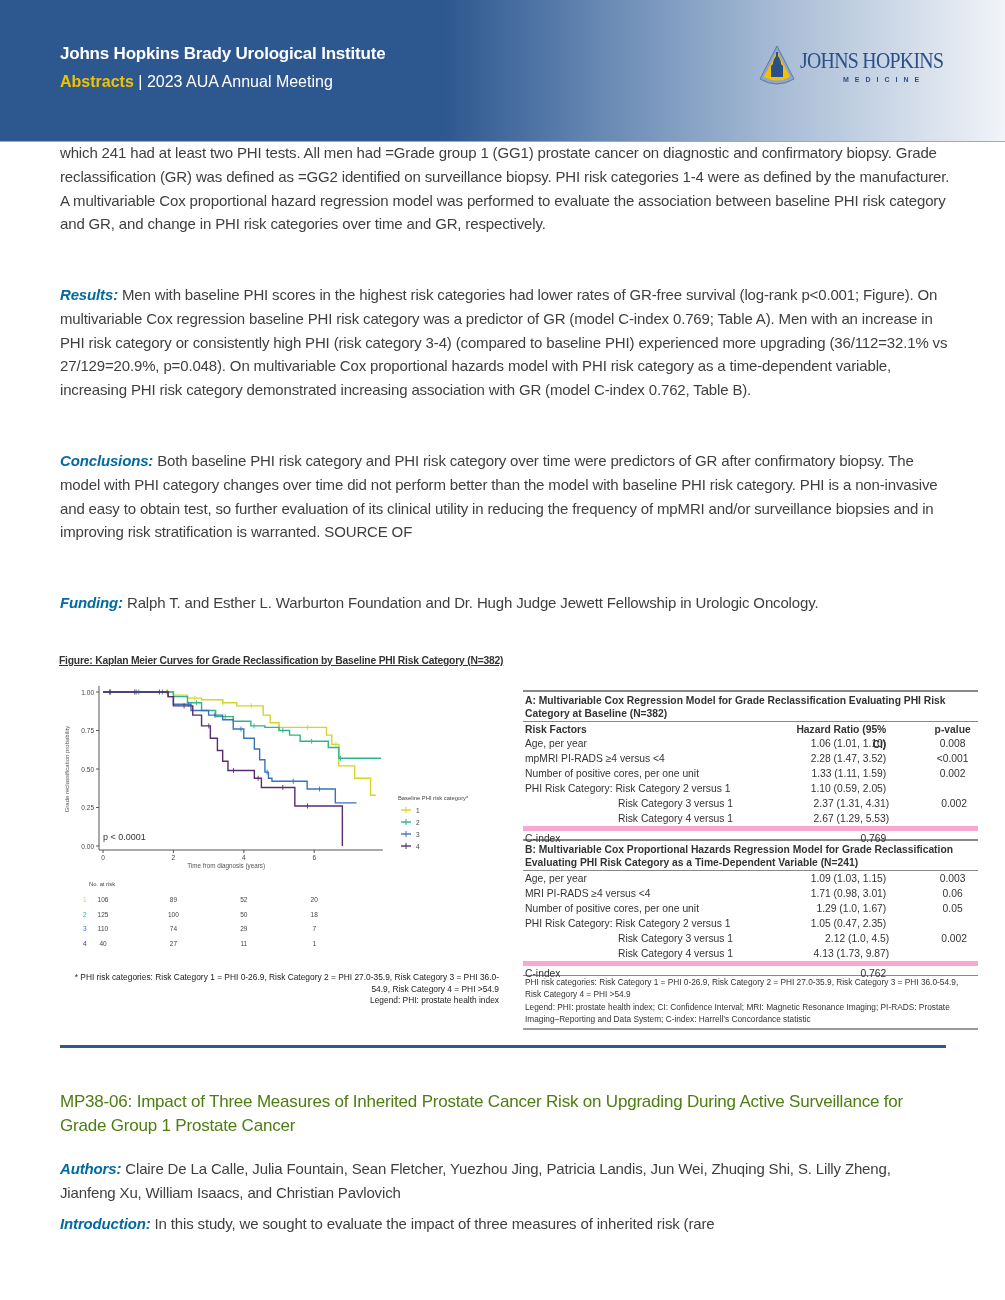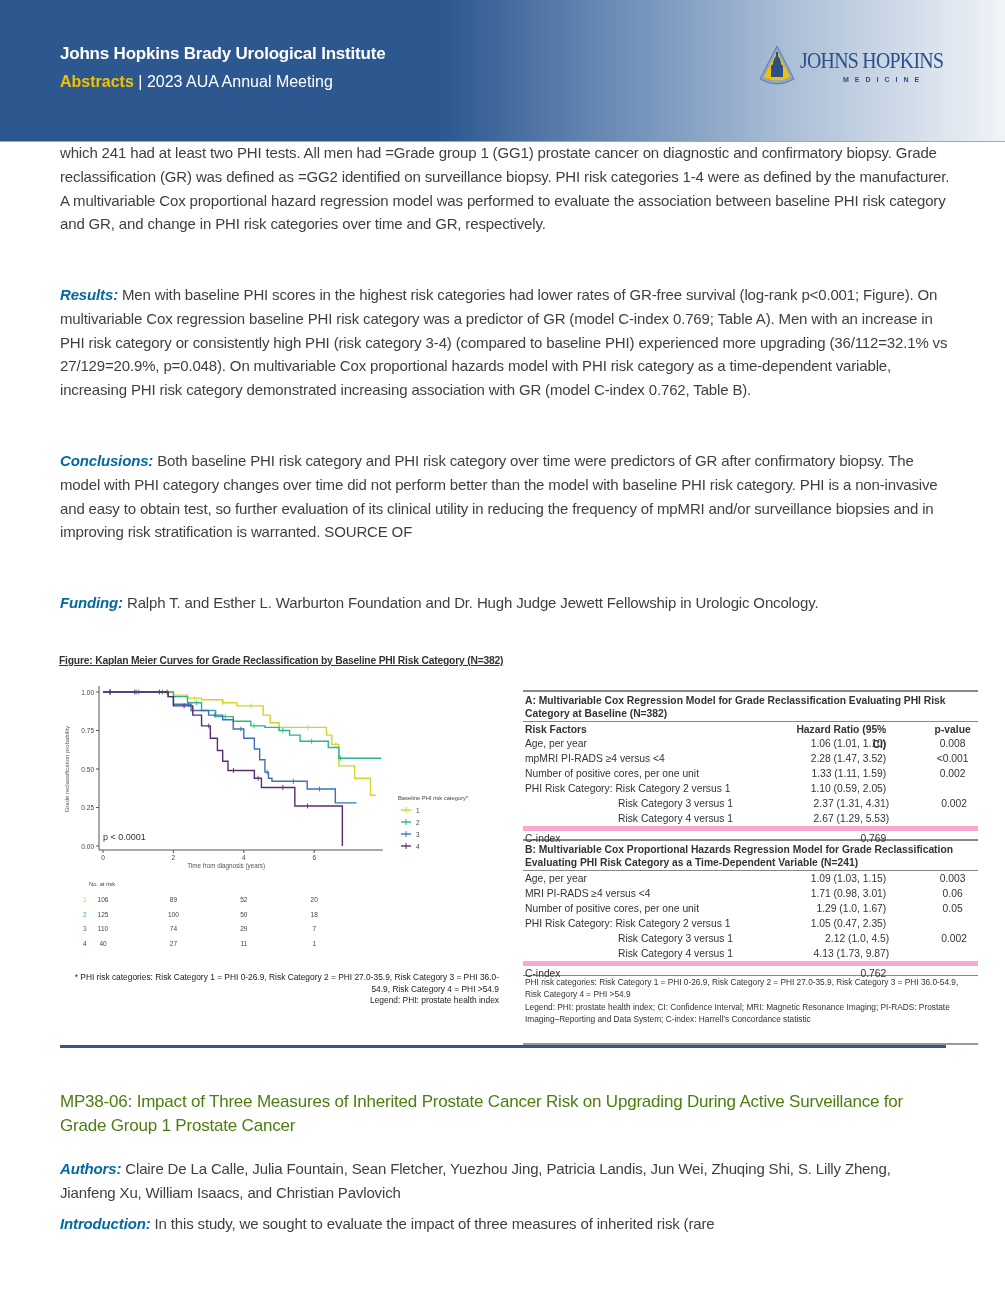--- a/index.html
+++ b/index.html
@@ -38,21 +38,21 @@
     .tbl .row { display: flex; height: 15px; line-height: 15px; padding: 0 2px; gap: 43px; }
     .tbl .row .c1 { width: 265px; white-space: nowrap; }
     .tbl .row .c1.indent { padding-left: 93px; }
     .tbl .row .c2 { width: 130px; text-align: right; }
     .tbl .row .c3 { width: 58px; text-align: center; }
     .tbl .colhdr { font-weight: bold; border-top: 1px solid #888; }
     .tbl .cidx { border-top: 5px solid #f9a8d4; border-bottom: 2px solid #888; }
     .tbl .hdrB { border-top: none; }
     .tbl .bodyB { border-top: 1px solid #888; }
     .tbl .note { font-size: 8.3px; line-height: 11.5px; padding: 1px 2px; color: #333; }
-    .tbl .note-last { border-bottom: 2px solid #999; padding-bottom: 18px; }
+    .tbl .note-last { border-bottom: 2px solid #999; padding-bottom: 3px; }
 
     .divider { position: absolute; left: 60px; top: 1045px; width: 886px; height: 3px; background: #2f5a91; }
 
     .next-title { position: absolute; left: 60px; top: 1090px; width: 890px; font-size: 17px; font-weight: normal; line-height: 24px; color: #4d7c0f; letter-spacing: -0.2px; }
     #p-authors { top: 1141px; margin-top: 16px; }
     #p-intro { top: 1212px; }
   </style>
 </head>
 <body>
 

